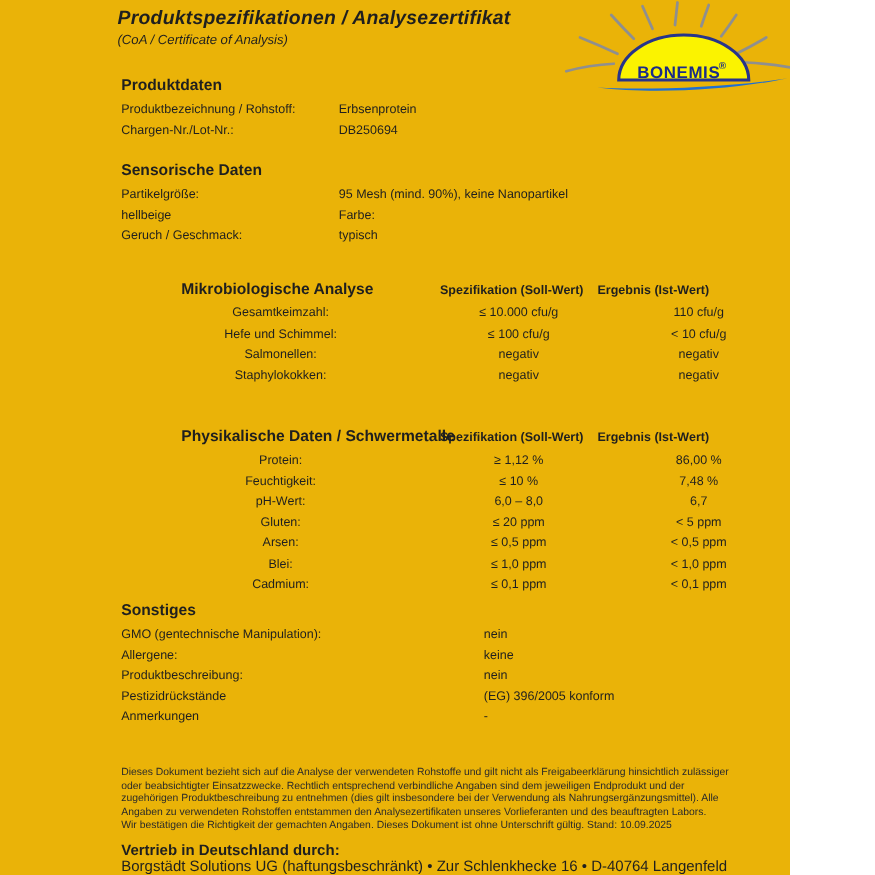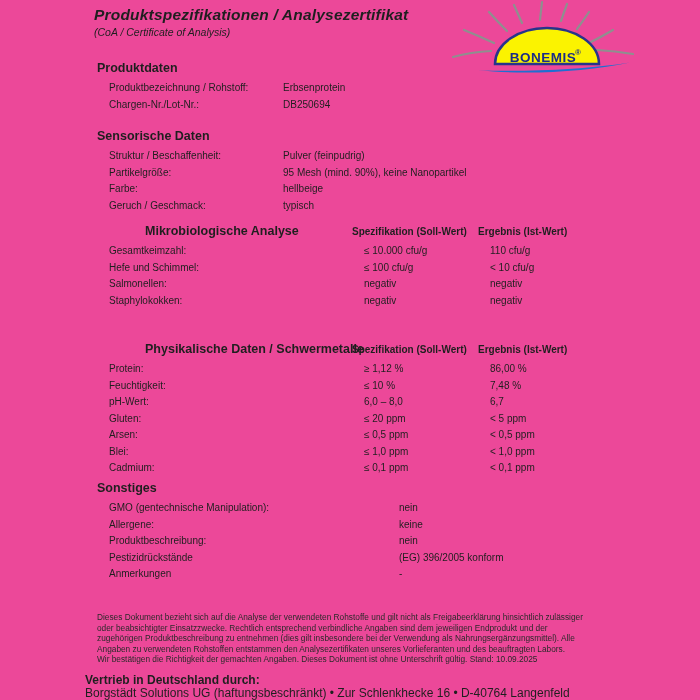--- a/index.html
+++ b/index.html
@@ -1,40 +1,40 @@
 <!DOCTYPE html>
 <html><head>
 <meta charset="utf-8">
 <style>
   html,body{margin:0;padding:0;background:#ffffff;}
   body{width:700px;height:700px;font-family:"Liberation Sans", sans-serif;color:#1f1f1f;}
-  .page{position:relative;width:700px;height:700px;background:#ec4899;overflow:hidden;}
+  .page{position:relative;width:632px;height:700px;background:#eab308;overflow:hidden;}
 
   .doc-header{position:absolute;left:94px;top:5px;}
   .doc-title{font-size:15.5px;font-weight:bold;font-style:italic;line-height:19px;letter-spacing:.2px;white-space:nowrap;}
   .doc-subtitle{font-size:10.5px;font-style:italic;line-height:16px;white-space:nowrap;}
 
   .logo{position:absolute;left:437px;top:0;width:205px;height:80px;}
 
   .section{position:absolute;left:97px;width:543px;}
   .sec-1{top:60px;} .sec-2{top:128px;} .sec-3{top:223px;} .sec-4{top:341px;} .sec-5{top:480px;}
   .sec-heading{font-size:12.5px;font-weight:bold;line-height:17px;margin-bottom:3px;white-space:nowrap;}
   .head-grid{display:grid;grid-template-columns:255px 126px auto;align-items:baseline;margin-bottom:3px;}
   .head-grid .sec-heading{margin-bottom:0;padding-left:48px;}
   .col-header{font-size:10px;font-weight:bold;white-space:nowrap;}
   .row{display:grid;line-height:16.5px;font-size:10px;}
-  .row > span{white-space:nowrap;margin-left:12px;}
+  .row > span{white-space:nowrap;}
   .grid-a{grid-template-columns:174px auto;}
-  .grid-b{grid-template-columns:255px 126px auto;}
+  .grid-b{grid-template-columns:255px 126px auto;text-align:center;}
   .grid-c{grid-template-columns:255px auto;gap:35px;}
 
   .disclaimer{position:absolute;left:97px;top:612px;font-size:8.3px;line-height:10.6px;color:#2a2a2a;}
   .disclaimer div{white-space:nowrap;}
 
-  .distribution{position:absolute;left:85px;top:674px;font-size:12px;line-height:13px;}
+  .distribution{position:absolute;left:97px;top:674px;font-size:12px;line-height:13px;}
   .dist-heading{font-weight:bold;white-space:nowrap;}
   .dist-address{white-space:nowrap;}
 </style>
 </head>
 <body>
 
 <div class="page">
 
   <div class="doc-header">
     <div class="doc-title">Produktspezifikationen / Analysezertifikat</div>
@@ -67,30 +67,26 @@
     </div>
     <div class="row grid-a">
       <span>Chargen-Nr./Lot-Nr.:</span>
       <span>DB250694</span>
     </div>
   </div>
 
   <div class="section sec-2">
     <div class="sec-heading">Sensorische Daten</div>
     <div class="row grid-a">
-      <span>Struktur / Beschaffenheit:</span>
-      <span>Pulver (feinpudrig)</span>
-    </div>
-    <div class="row grid-a">
       <span>Partikelgröße:</span>
       <span>95 Mesh (mind. 90%), keine Nanopartikel</span>
     </div>
     <div class="row grid-a">
+      <span>hellbeige</span>
       <span>Farbe:</span>
-      <span>hellbeige</span>
     </div>
     <div class="row grid-a">
       <span>Geruch / Geschmack:</span>
       <span>typisch</span>
     </div>
   </div>
 
   <div class="section sec-3">
     <div class="head-grid">
       <div class="sec-heading">Mikrobiologische Analyse</div>

